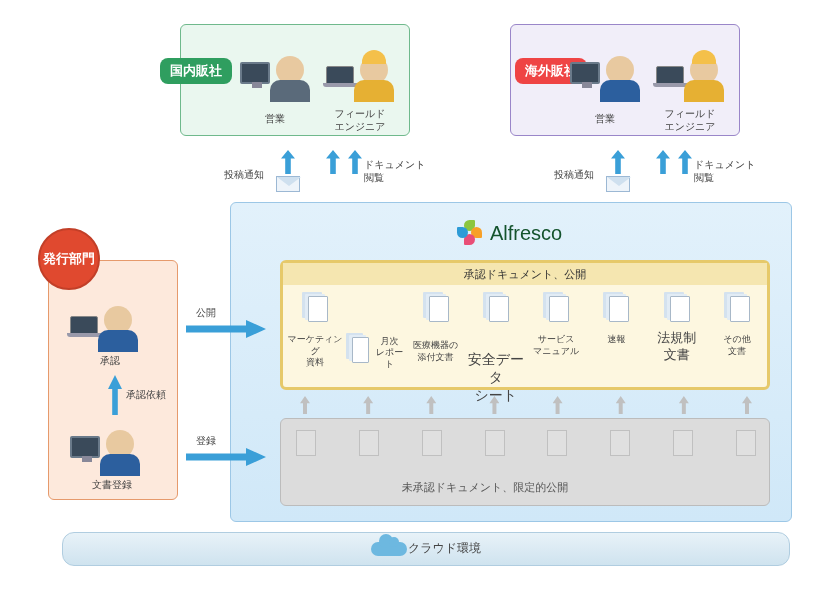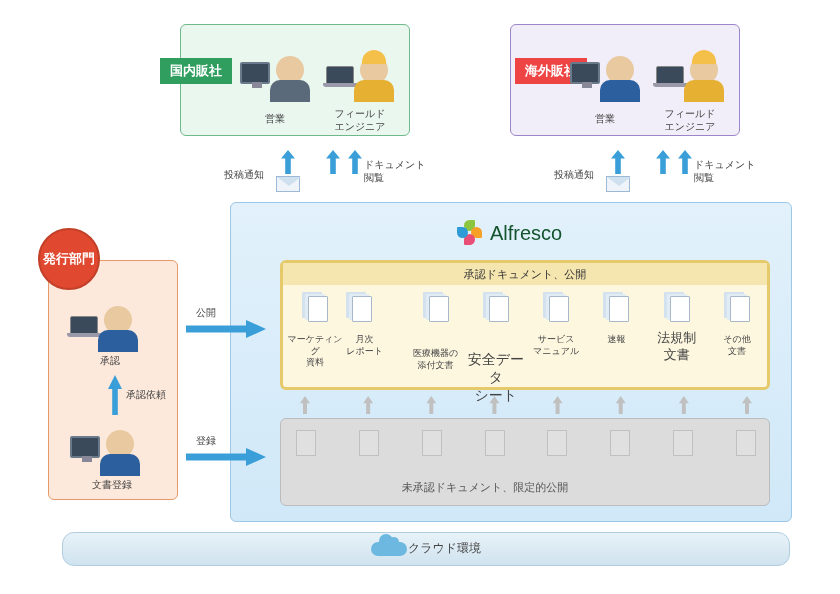--- a/index.html
+++ b/index.html
@@ -1,19 +1,19 @@
 <!DOCTYPE html>
 <html><head>
 <meta charset="utf-8">
 <style>
   * { box-sizing: border-box; margin: 0; padding: 0; }
   body { font-family: "Hiragino Kaku Gothic Pro", "Meiryo", sans-serif; background: #fff; width: 840px; height: 594px; position: relative; overflow: hidden; }
   .abs { position: absolute; }
   .label { font-size: 10px; color: #444; text-align: center; line-height: 1.3; }
-  .tag { color: #fff; font-size: 13px; font-weight: bold; padding: 4px 10px; border-radius: 0; display: inline-block; }
+  .tag { color: #fff; font-size: 13px; font-weight: bold; padding: 4px 10px; border-radius: 8px; display: inline-block; }
   .circle-tag { width: 62px; height: 62px; border-radius: 50%; display: flex; align-items: center; justify-content: center; color: #fff; font-size: 13px; font-weight: bold; }
   .panel { border-radius: 6px; }
   .person { width: 28px; height: 28px; border-radius: 50%; background: #e8c9a0; display: inline-block; position: relative; }
   .person::after { content: ""; position: absolute; top: 24px; left: -6px; width: 40px; height: 22px; border-radius: 10px 10px 0 0; }
   .suit-blue::after { background: #2c5f9e; }
   .suit-gray::after { background: #5a6a7a; }
   .suit-yellow::after { background: #e6b033; }
   .hard-hat::before { content: ""; position: absolute; top: -6px; left: 2px; width: 24px; height: 14px; background: #f4c04a; border-radius: 12px 12px 0 0; }
   .monitor { width: 30px; height: 22px; background: #3a4a5a; border: 2px solid #6a7a8a; border-radius: 2px; display: inline-block; position: relative; }
   .monitor::after { content: ""; position: absolute; bottom: -6px; left: 10px; width: 10px; height: 6px; background: #889; }
@@ -104,28 +104,28 @@
 </div>
 
 <div class="abs panel" style="left:280px; top:260px; width:490px; height:130px; background:#fdf7e0; border:3px solid #e6c96a;"></div>
 <div class="abs" style="left:283px; top:263px; width:484px; height:22px; background:#f5e6b0; text-align:center; font-size:11px; line-height:22px; color:#333;">承認ドキュメント、公開</div>
 <div class="abs" id="approved-docs" style="left:286px; top:296px; width:480px; display:flex; justify-content:space-between;">
     <div style="width: 58px; display: flex; flex-direction: column; align-items: center; gap: 6px;">
       <div class="docicon"></div>
       <div class="label" style="white-space: pre-line; font-size: 9px; margin-top: 6px;">マーケティング
 資料</div>
     </div>
-    <div style="width: 58px; display: flex; flex-direction: column; align-items: flex-start; gap: 6px;">
+    <div style="width: 58px; display: flex; flex-direction: row; align-items: center; gap: 6px;">
       <div class="docicon"></div>
       <div class="label" style="white-space: pre-line; font-size: 9px; margin-top: 6px;">月次
 レポート</div>
     </div>
     <div style="width: 58px; display: flex; flex-direction: column; align-items: center; gap: 6px;">
       <div class="docicon"></div>
-      <div class="label" style="white-space: pre-line; font-size: 9px; margin-top: 20px;">医療機器の
+      <div class="label" style="white-space: pre-line; font-size: 9px; margin-top: 12px;">医療機器の
 添付文書</div>
     </div>
     <div style="width: 58px; display: flex; flex-direction: column; align-items: center; gap: 6px;">
       <div class="docicon"></div>
       <div class="label" style="white-space: pre-line; font-size: 14px; margin-top: 22px;">安全データ
 シート</div>
     </div>
     <div style="width: 58px; display: flex; flex-direction: column; align-items: center; gap: 6px;">
       <div class="docicon"></div>
       <div class="label" style="white-space: pre-line; font-size: 9px; margin-top: 6px;">サービス

